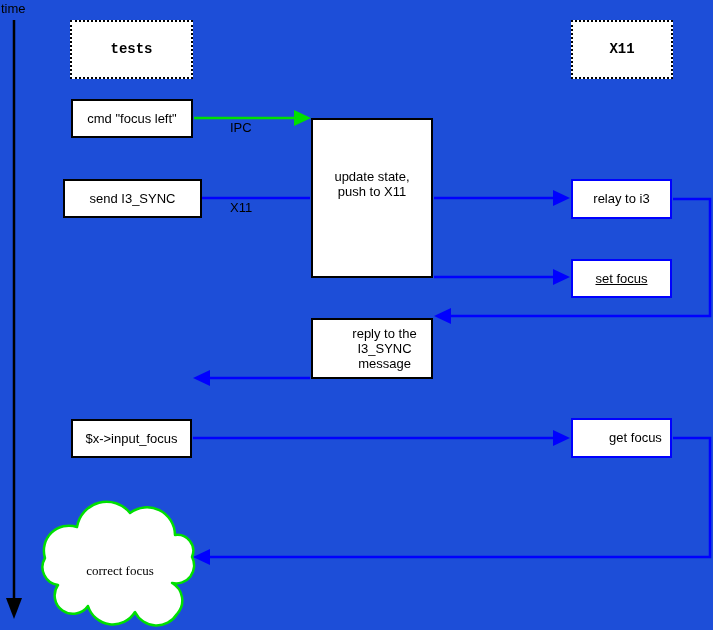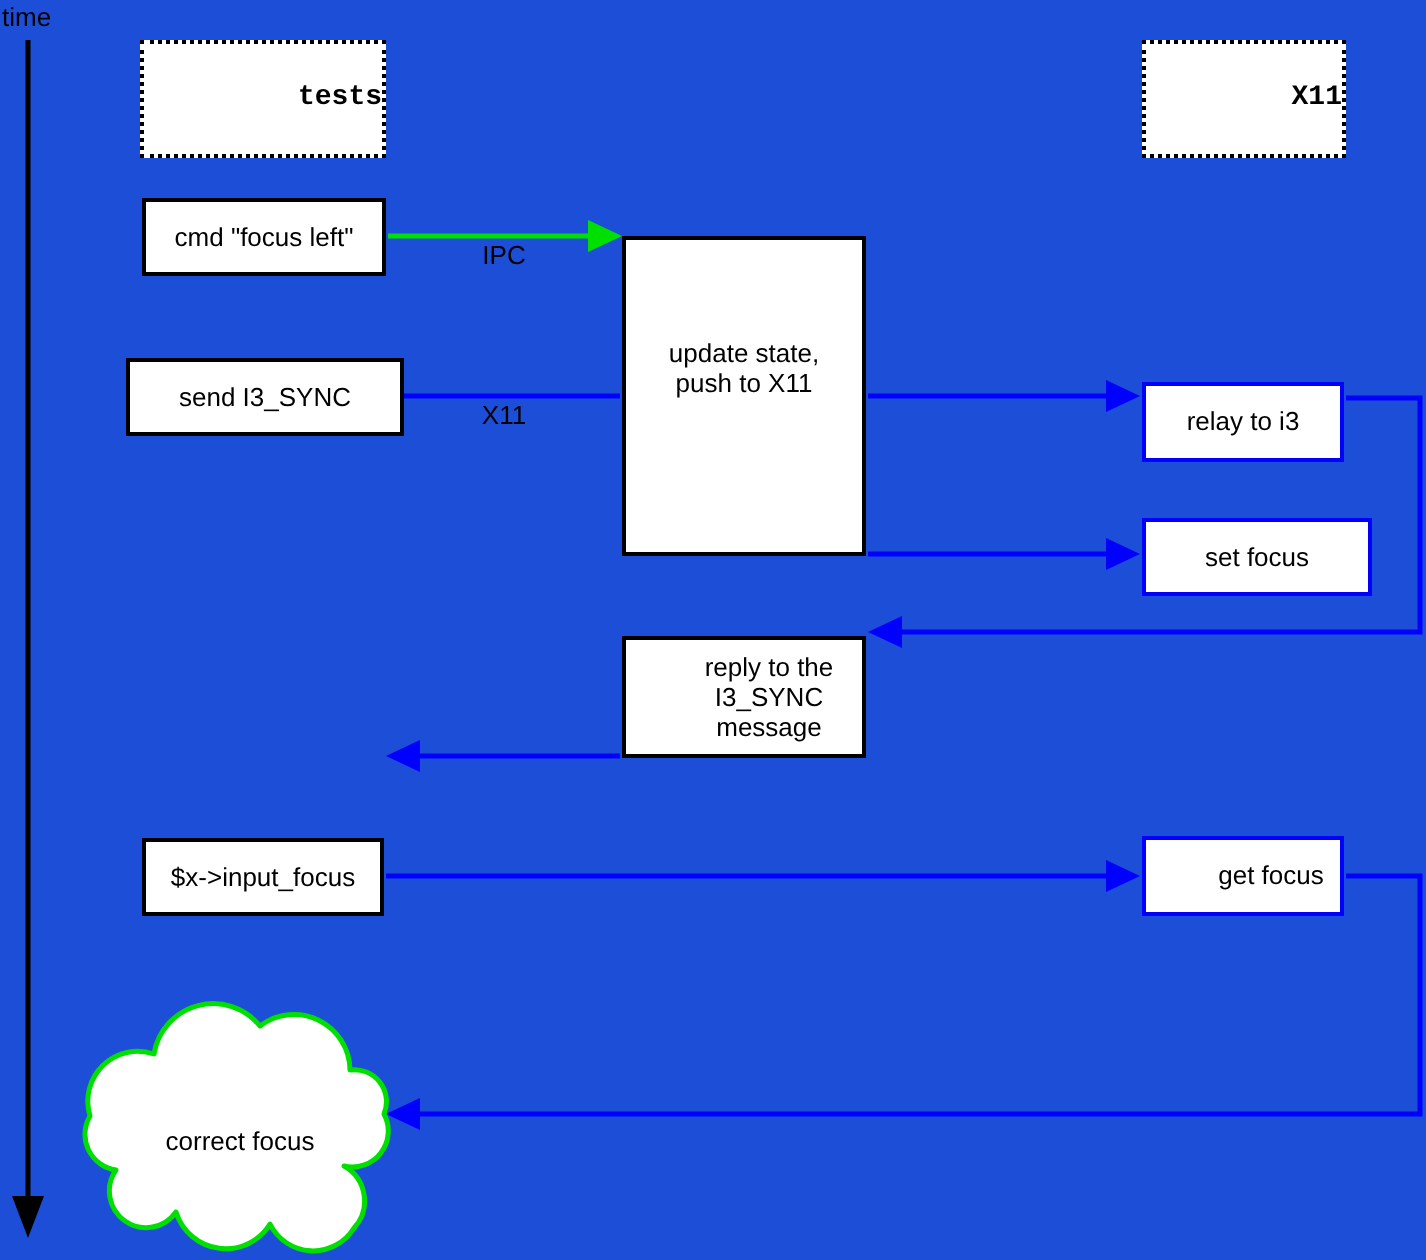--- a/index.html
+++ b/index.html
@@ -17,37 +17,37 @@
     background:#ffffff;
     display:flex;align-items:center;justify-content:center;
     text-align:center;
     font-size:13px;line-height:1.18;
     white-space:pre-line;
     box-sizing:border-box;
   }
   .lane{
     border:2px dotted #000000;
     font-family:"Liberation Mono","DejaVu Sans Mono",monospace;
-    font-weight:bold;font-size:14px;justify-content:flex-end;
+    font-weight:bold;font-size:14px;
   }
   .node-black{border:2px solid #000000;}
   .node-blue{border:2px solid #0000ff;}
   .edge-label{
     position:absolute;
     font-size:13px;
-    text-align:center;
+    text-align:left;
     width:44px;
   }
   .time-label{
     position:absolute;left:1px;top:1px;
     font-size:13px;
   }
   .cloud-label{
     position:absolute;left:68px;top:563px;width:104px;
-    text-align:center;font-size:13px;
+    text-align:center;font-size:13px;font-family:Liberation Serif, serif;
   }
 </style>
 </head>
 <body>
 
 <div id="stage">
 
   <svg id="wires" viewBox="0 0 713 630">
 
     <g>
@@ -120,22 +120,22 @@
 
   <div class="node node-black" style="left:71px;top:99px;width:122px;height:39px;">cmd "focus left"</div>
   <div class="node node-black" style="left:63px;top:179px;width:139px;height:39px;text-align:right;">send I3_SYNC</div>
   <div class="node node-black" style="left:71px;top:419px;width:121px;height:39px;">$x-&gt;input_focus</div>
 
   <div class="node node-black" style="left:311px;top:118px;width:122px;height:160px;padding-bottom:28px;">update state,
 push to X11</div>
   <div class="node node-black" style="left:311px;top:318px;width:122px;height:61px;padding-left:25px;">reply to the
 I3_SYNC message</div>
 
-  <div class="node node-blue" style="left:571px;top:179px;width:101px;height:40px;margin-top:12px;">relay to i3</div>
-  <div class="node node-blue" style="left:571px;top:259px;width:115px;height:39px;">set focus</div>
+  <div class="node node-blue" style="left:571px;top:179px;width:101px;height:40px;">relay to i3</div>
+  <div class="node node-blue" style="left:571px;top:259px;width:101px;height:39px;text-decoration:underline;">set focus</div>
   <div class="node node-blue" style="left:571px;top:418px;width:101px;height:40px;padding-left:28px;">get focus</div>
 
   <div class="edge-label" style="left:230px;top:120px;">IPC</div>
   <div class="edge-label" style="left:230px;top:200px;">X11</div>
 
   <div class="cloud-label">correct focus</div>
 
 </div>
 
 </body></html>

